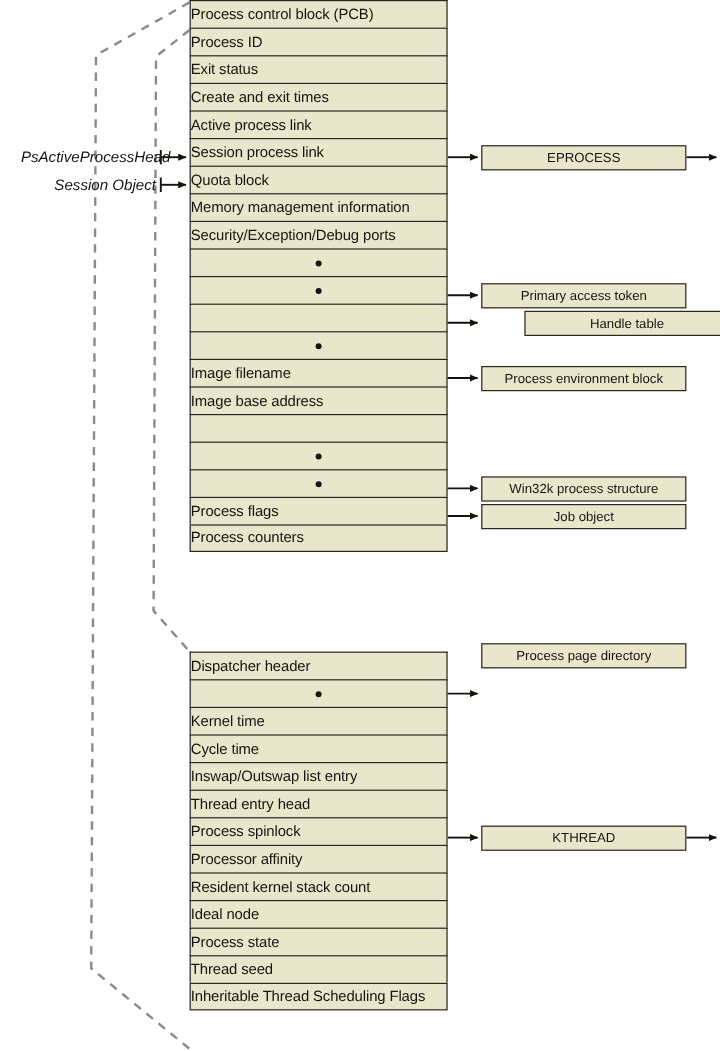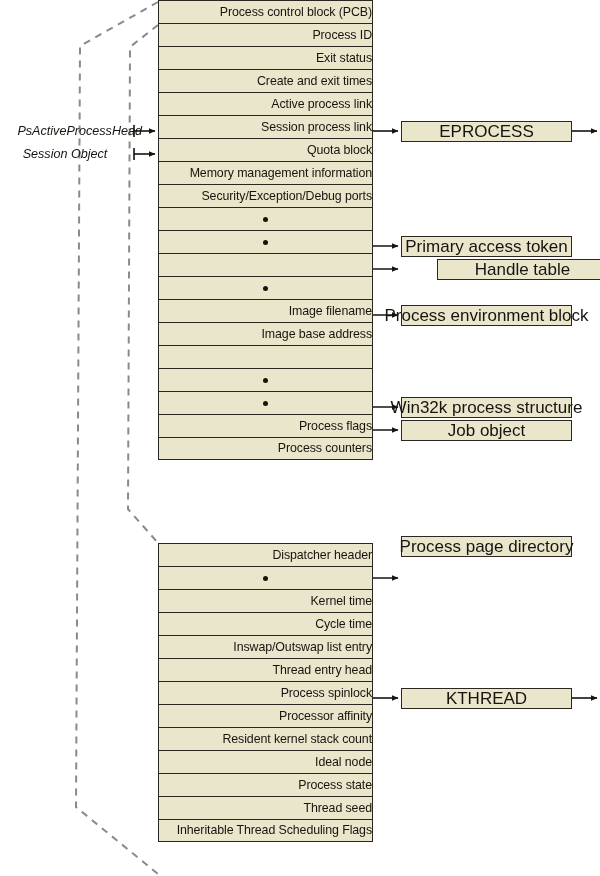--- a/index.html
+++ b/index.html
@@ -34,21 +34,21 @@
 
   .struct-row {
     position: relative;
     box-sizing: border-box;
     height: 23px;
     background: #EAE6CC;
     border: 1.6px solid #2B2620;
     border-bottom-width: 0;
     display: flex;
     align-items: center;
-    justify-content: flex-end;
+    justify-content: flex-start;
     color: #17140f;
     font-size: 12.4px;
     line-height: 1;
     letter-spacing: -0.1px;
     white-space: nowrap;
   }
   .struct-row.last { border-bottom-width: 1.6px; }
   .struct-row .row-label { pointer-events: none; }
 
   
@@ -69,36 +69,36 @@
     position: absolute;
     left: 401px;
     width: 171px;
     height: 21px;
     box-sizing: border-box;
     background: #EAE6CC;
     border: 1.8px solid #2B2620;
     display: flex;
     align-items: center;
     justify-content: center;
-    font-size: 17px;
+    font-size: 11px;
     color: #17140f;
     white-space: nowrap;
   }
 
   
   .left-label {
     position: absolute;
     text-align: right;
     font-style: italic;
     font-size: 12.6px;
     color: #17140f;
     white-space: nowrap;
   }
   #label-psactiveprocesshead { left: 0px; top: 124px; width: 142px; }
-  #label-session-object      { left: 0px; top: 147px; width: 130px; text-align: center; }
+  #label-session-object      { left: 0px; top: 147px; width: 130px; }
 
   svg.overlay {
     position: absolute;
     left: 0; top: 0;
     width: 600px;
     height: 876px;
     pointer-events: none;
   }
 </style>
 </head>

